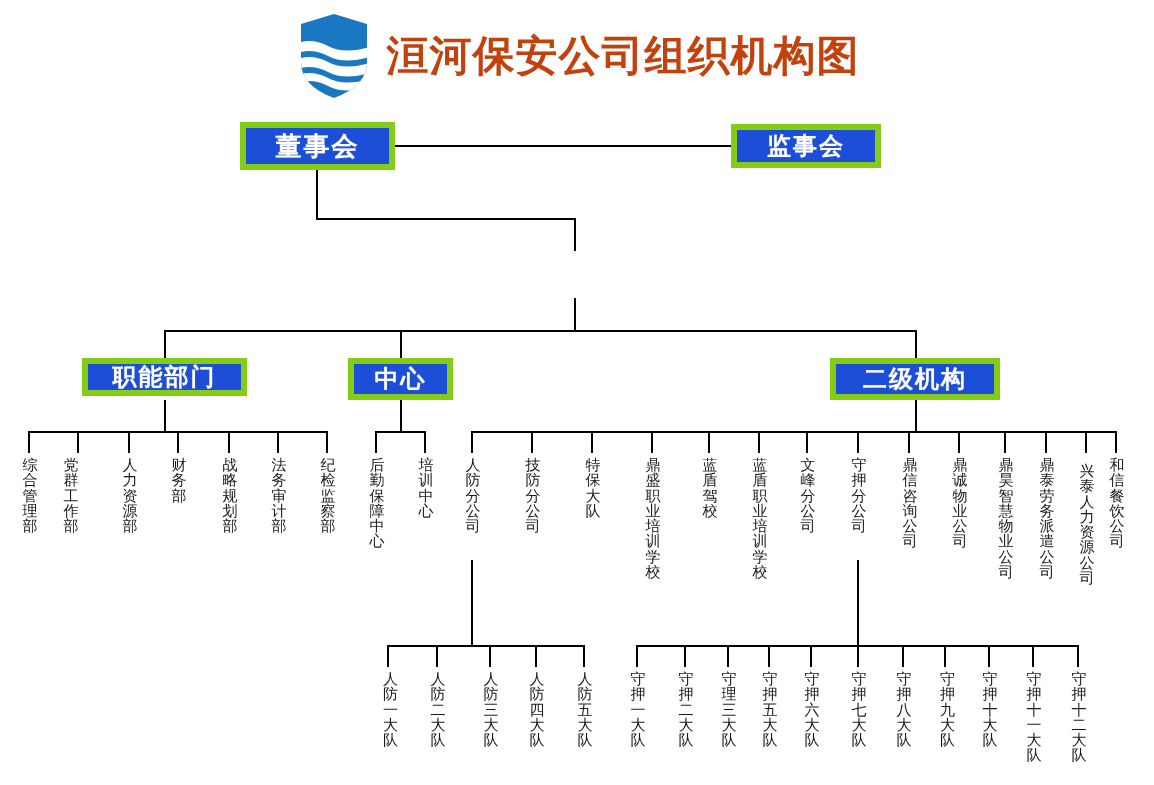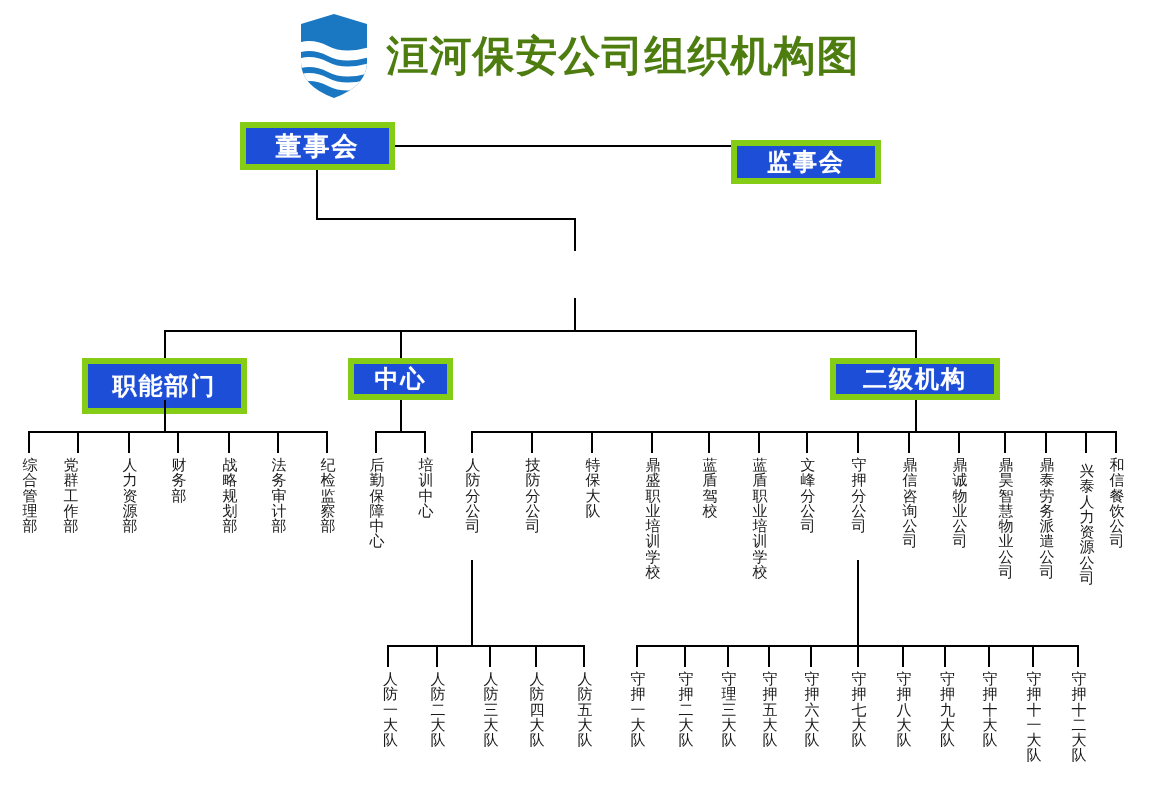--- a/index.html
+++ b/index.html
@@ -14,21 +14,21 @@
   #stage{position:relative;width:1154px;height:785px;}
 
   
   .header{
     position:absolute;left:0;top:8px;width:1154px;height:96px;
     display:flex;align-items:center;justify-content:center;gap:14px;
   }
   .logo{width:78px;height:88px;flex:0 0 auto;}
   .title{
     font-family:"Liberation Sans","DejaVu Sans",sans-serif;
-    font-size:42px;font-weight:bold;color:#4d7c0f;
+    font-size:42px;font-weight:bold;color:#c2410c;
     letter-spacing:1px;white-space:nowrap;line-height:1;
   }
 
   
   .node{
     position:absolute;
     background:#1d4ed8;
     border:6px solid #84cc16;
     color:#ffffff;
     font-family:Liberation Sans, sans-serif;
@@ -74,24 +74,24 @@
         <path d="M-5 34 Q14 24 33 34 Q52 44 83 32 L83 42 Q52 54 33 44 Q14 34 -5 44 Z"></path>
         <path d="M-5 50 Q14 40 33 50 Q52 60 83 48 L83 58 Q52 70 33 60 Q14 50 -5 60 Z"></path>
         <path d="M-5 66 Q14 56 33 66 Q52 76 83 64 L83 72 Q52 84 33 74 Q14 64 -5 74 Z"></path>
       </g>
     </svg>
     <div class="title">洹河保安公司组织机构图</div>
   </div>
 
   <div class="node" style="left:240px;top:122px;width:155px;height:48px;font-size:26px;">董事会</div>
 
-  <div class="node" style="left:731px;top:124px;width:150px;height:44px;font-size:24px;margin-top:16px;">监事会</div>
-
-
-  <div class="node" style="left:82px;top:358px;width:165px;height:56px;font-size:24px;">职能部门</div>
+  <div class="node" style="left:731px;top:124px;width:150px;height:44px;font-size:24px;">监事会</div>
+
+
+  <div class="node" style="left:82px;top:358px;width:165px;height:38px;font-size:24px;">职能部门</div>
 
   <div class="node" style="left:348px;top:358px;width:105px;height:42px;font-size:24px;">中心</div>
 
   <div class="node" style="left:830px;top:358px;width:170px;height:42px;font-size:24px;">二级机构</div>
 
   <div class="ln h" style="left:395px;top:145px;width:336px;"></div>
 
   <div class="ln v" style="left:316px;top:170px;height:48px;"></div>
   <div class="ln h" style="left:316px;top:218px;width:260px;"></div>
   <div class="ln v" style="left:574px;top:218px;height:33px;"></div>

